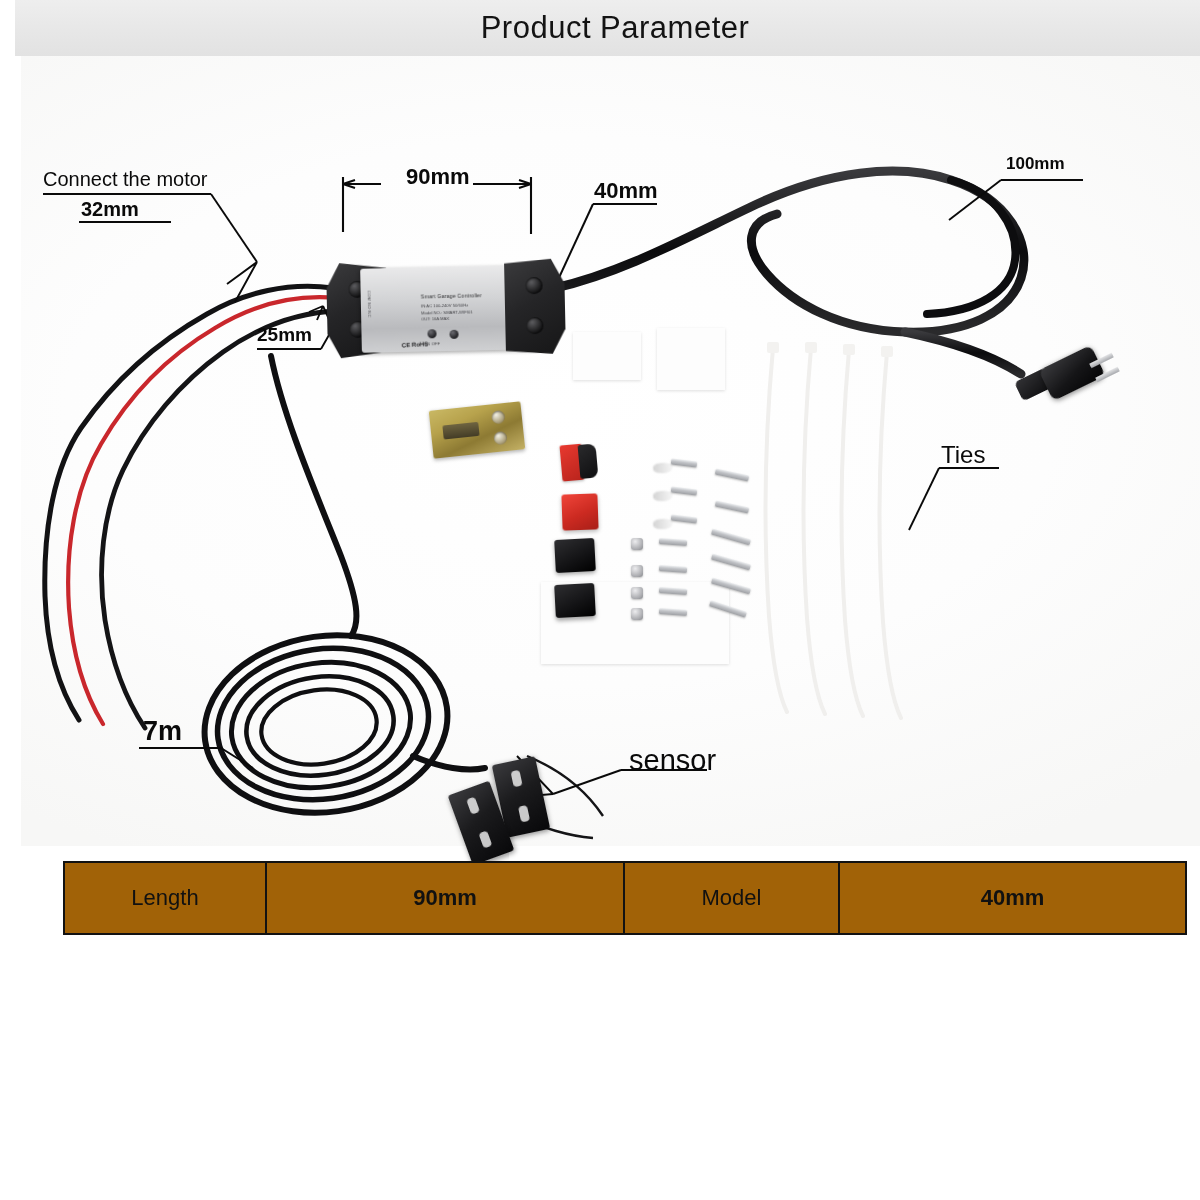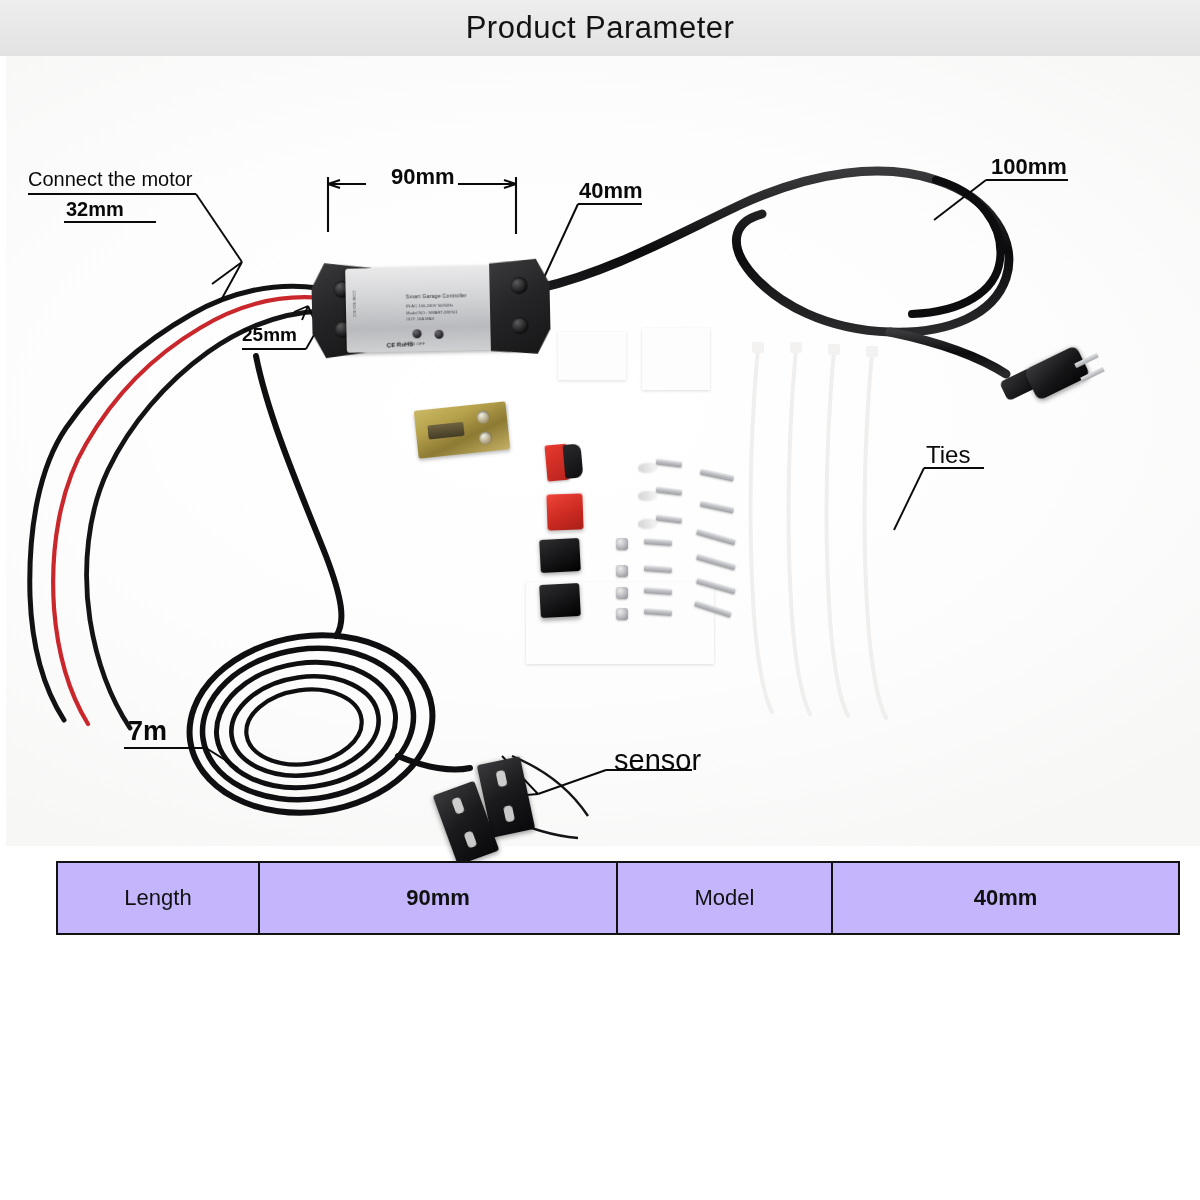--- a/index.html
+++ b/index.html
@@ -2,21 +2,21 @@
 <html><head>
 <meta charset="utf-8">
 <style>
   * { margin:0; padding:0; box-sizing:border-box; }
   html, body {
     width:1200px; height:1200px;
     background:#ffffff;
     font-family:"Liberation Sans", sans-serif;
     overflow:hidden;
   }
-  #page { position:relative; width:1016px; height:1200px; background:#fff; }
+  #page { position:relative; width:1016px; height:1200px; background:#fff;margin-left:15px; }
 
   
   #header-band {
     position:absolute; left:0; top:0; width:1200px; height:56px;
     background:linear-gradient(180deg,#eeeeee 0%,#e7e7e7 55%,#e2e2e2 100%);
     display:flex; align-items:center; justify-content:center;
   }
   #header-title {
     font-size:31px; font-weight:400; color:#131313;
     letter-spacing:.5px; font-family:"Liberation Sans", sans-serif;
@@ -178,23 +178,23 @@
     border-radius:5px; transform:rotate(-26deg);
   }
   .plug-prong {
     position:absolute; width:25px; height:5px;
     background:linear-gradient(180deg,#e2e3e5,#a6a8ac);
     border-radius:1px; transform:rotate(-26deg);
   }
 
   
   #spec-table {
-    position:absolute; left:56px; top:861px; width:1122px;
+    position:absolute; left:48px; top:861px; width:1122px;
     border-collapse:collapse; table-layout:fixed;
-    background:#c4b5fd;
+    background:#a16207;
   }
   #spec-table td {
     border:2px solid #121212; height:72px; text-align:center;
     font-size:22px; color:#111; font-weight:400;
     font-family:"Liberation Sans", sans-serif;
   }
   #spec-table td.val { font-weight:700; }
   col.c1 { width:202px; } col.c2 { width:358px; }
   col.c3 { width:215px; } col.c4 { width:347px; }
 </style>
@@ -399,21 +399,21 @@
     <div class="plug-neck soft"></div>
     <div class="plug-body soft"></div>
     <div class="plug-prong soft" style="left:1068px; top:302px;"></div>
     <div class="plug-prong soft" style="left:1074px; top:316px;"></div>
 
     <div class="anno plain" style="left:22px; top:112px; font-size:20px;">Connect the motor</div>
     <div class="anno" style="left:60px; top:142px; font-size:20px;">32mm</div>
     <div class="anno" style="left:236px; top:268px; font-size:19px;">25mm</div>
     <div class="anno" style="left:385px; top:108px; font-size:22px;">90mm</div>
     <div class="anno" style="left:573px; top:122px; font-size:22px;">40mm</div>
-    <div class="anno" style="left:985px; top:98px; font-size:22px;">100mm</div>
+    <div class="anno" style="left:985px; top:98px; font-size:17px;">100mm</div>
     <div class="anno plain" style="left:920px; top:385px; font-size:24px;">Ties</div>
     <div class="anno" style="left:122px; top:660px; font-size:27px;">7m</div>
     <div class="anno plain" style="left:608px; top:688px; font-size:29px;">sensor</div>
   </div>
 
   <table id="spec-table">
     <colgroup>
         <col class="c1">
         <col class="c2">
         <col class="c3">

